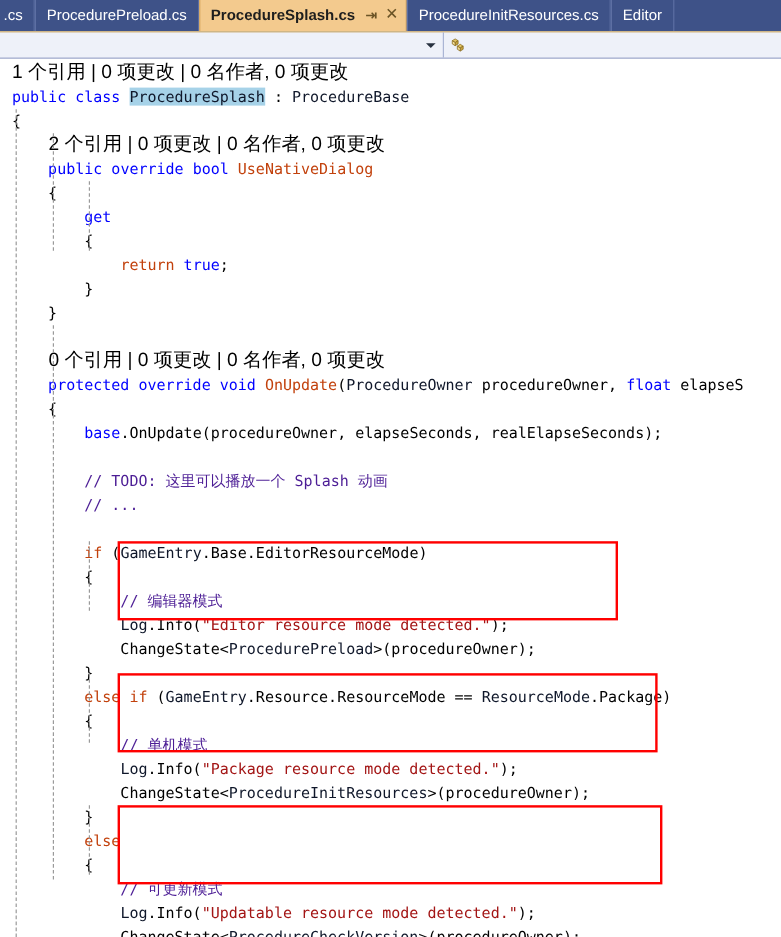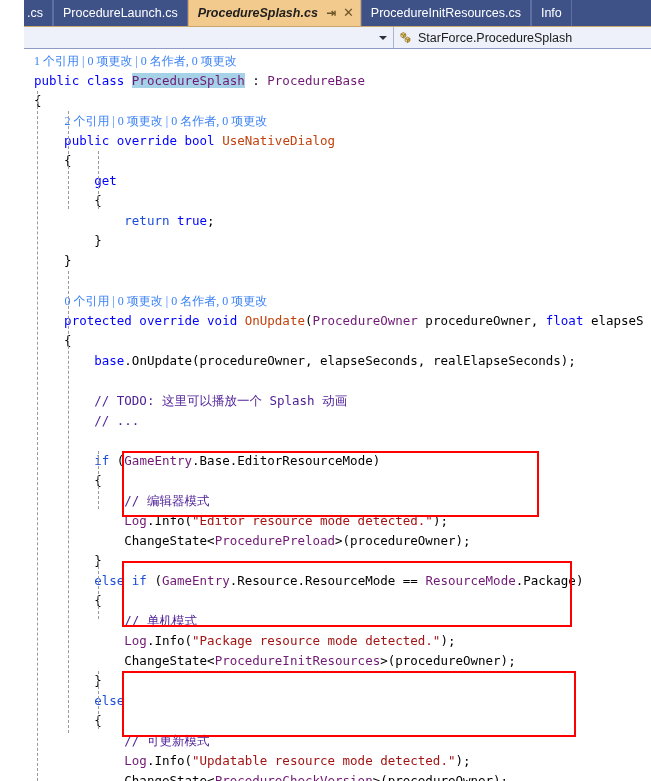--- a/index.html
+++ b/index.html
@@ -10,21 +10,20 @@
     background: #ffffff;
     font-family: "Liberation Sans", sans-serif;
   }
 
   #app {
     position: relative;
     width: 651px;
     height: 781px;
     overflow: hidden;
     background: #ffffff;
-    padding-left: 24px;
   }
 
   
   .tabstrip {
     position: relative;
     height: 26px;
     background: #3e5288;
     display: flex;
     align-items: stretch;
     overflow: hidden;
@@ -44,21 +43,20 @@
     cursor: default;
   }
   .tab.first { border-left: none; padding-left: 3px; }
   .tab.active {
     background: #f3ca8e;
     color: #1e1e1e;
     font-weight: bold;
     border-left: 1px solid #d9ab63;
     border-right: 1px solid #d9ab63;
     padding-right: 4px;
-    font-style: italic;
   }
   .tab-label { line-height: 26px; }
   .tab .pin-icon,
   .tab .close-icon {
     display: inline-block;
     width: 15px;
     text-align: center;
     margin-left: 6px;
     font-size: 12px;
     color: #6b5426;
@@ -129,80 +127,79 @@
   
   .guide {
     position: absolute;
     width: 0;
     border-left: 1px dashed #9a9a9a;
     pointer-events: none;
   }
 
   
   .kw   { color: #0000ff; text-align: center; }
-  .ctl  { color: #1d4ed8; }
-  .usr  { color: #701a75; margin-top: 48px; }
+  .ctl  { color: #c2410c; }
+  .usr  { color: #0f172a; margin-top: 48px; }
   .str  { color: #a31515; }
   .cmt  { color: #4c1d95; }
   .plain{ color: #000000; }
   .ident{ color: #c2410c; }
   .sel  { background: #a6d2e8; }
   .codelens {
-    color: #3b82f6;
-    font-family: Liberation Serif, serif;
-    font-size: 12px;
+    color: #000000;
+    font-family: Liberation Sans, sans-serif;
+    font-size: 16px;
   }
 
   
   .redbox {
     position: absolute;
     border: 2px solid #ff0000;
     pointer-events: none;
     background: transparent;
   }
 </style>
 </head>
 <body>
 
 <div id="app">
 
   <div class="tabstrip" id="tabstrip">
       <div class="tab first">
         <span class="tab-label">.cs</span>
       </div>
       <div class="tab">
-        <span class="tab-label">ProcedureLaunch.cs</span>
+        <span class="tab-label">ProcedurePreload.cs</span>
       </div>
       <div class="tab active">
         <span class="tab-label">ProcedureSplash.cs</span>
         <span class="pin-icon">⇥</span>
         <span class="close-icon">✕</span>
       </div>
       <div class="tab">
         <span class="tab-label">ProcedureInitResources.cs</span>
       </div>
       <div class="tab">
-        <span class="tab-label">Info</span>
+        <span class="tab-label">Editor</span>
       </div>
     </div>
 
   <div class="navbar">
     <div class="nav-left">
       <span class="nav-caret"></span>
     </div>
     <div class="nav-right">
       <svg class="class-icon" viewBox="0 0 16 16">
         <path d="M2 4.2 L4.6 2.6 L7.2 4.2 L4.6 5.8 Z" fill="#e3c565" stroke="#8a6d1f" stroke-width="0.7"></path>
         <path d="M4.6 5.8 L7.2 4.2 L7.2 7.0 L4.6 8.6 Z" fill="#c9a43d" stroke="#8a6d1f" stroke-width="0.7"></path>
         <path d="M2 4.2 L4.6 5.8 L4.6 8.6 L2 7.0 Z" fill="#f0dc9a" stroke="#8a6d1f" stroke-width="0.7"></path>
         <path d="M6.5 9.0 L9.1 7.4 L11.7 9.0 L9.1 10.6 Z" fill="#e3c565" stroke="#8a6d1f" stroke-width="0.7"></path>
         <path d="M9.1 10.6 L11.7 9.0 L11.7 11.8 L9.1 13.4 Z" fill="#c9a43d" stroke="#8a6d1f" stroke-width="0.7"></path>
         <path d="M6.5 9.0 L9.1 10.6 L9.1 13.4 L6.5 11.8 Z" fill="#f0dc9a" stroke="#8a6d1f" stroke-width="0.7"></path>
       </svg>
-      <span class="nav-text">StarForce.ProcedureSplash</span>
     </div>
   </div>
 
   <div class="editor">
     <div class="code-layer" id="codelayer"><div class="ln"><span class="codelens" style="margin-left: 0px;">1 个引用 | 0 项更改 | 0 名作者, 0 项更改</span></div><div class="ln"><span class="kw">public </span><span class="kw">class </span><span class="usr sel">ProcedureSplash</span><span class="plain"> : </span><span class="usr">ProcedureBase</span></div><div class="ln"><span class="plain">{</span></div><div class="ln"><span class="codelens" style="margin-left: 30.4px;">2 个引用 | 0 项更改 | 0 名作者, 0 项更改</span></div><div class="ln"><span class="kw">    public </span><span class="kw">override </span><span class="kw">bool </span><span class="ident">UseNativeDialog</span></div><div class="ln"><span class="plain">    {</span></div><div class="ln"><span class="plain">        </span><span class="kw">get</span></div><div class="ln"><span class="plain">        {</span></div><div class="ln"><span class="plain">            </span><span class="ctl">return </span><span class="kw">true</span><span class="plain">;</span></div><div class="ln"><span class="plain">        }</span></div><div class="ln"><span class="plain">    }</span></div><div class="ln">&nbsp;</div><div class="ln"><span class="codelens" style="margin-left: 30.4px;">0 个引用 | 0 项更改 | 0 名作者, 0 项更改</span></div><div class="ln"><span class="kw">    protected </span><span class="kw">override </span><span class="kw">void </span><span class="ident">OnUpdate</span><span class="plain">(</span><span class="usr">ProcedureOwner</span><span class="plain"> procedureOwner, </span><span class="kw">float</span><span class="plain"> elapseS</span></div><div class="ln"><span class="plain">    {</span></div><div class="ln"><span class="plain">        </span><span class="kw">base</span><span class="plain">.OnUpdate(procedureOwner, elapseSeconds, realElapseSeconds);</span></div><div class="ln">&nbsp;</div><div class="ln"><span class="cmt">        // TODO: 这里可以播放一个 Splash 动画</span></div><div class="ln"><span class="cmt">        // ...</span></div><div class="ln">&nbsp;</div><div class="ln"><span class="plain">        </span><span class="ctl">if </span><span class="plain">(</span><span class="usr">GameEntry</span><span class="plain">.Base.EditorResourceMode)</span></div><div class="ln"><span class="plain">        {</span></div><div class="ln"><span class="cmt">            // 编辑器模式</span></div><div class="ln"><span class="plain">            </span><span class="usr">Log</span><span class="plain">.Info(</span><span class="str">"Editor resource mode detected."</span><span class="plain">);</span></div><div class="ln"><span class="plain">            ChangeState&lt;</span><span class="usr">ProcedurePreload</span><span class="plain">&gt;(procedureOwner);</span></div><div class="ln"><span class="plain">        }</span></div><div class="ln"><span class="plain">        </span><span class="ctl">else if </span><span class="plain">(</span><span class="usr">GameEntry</span><span class="plain">.Resource.ResourceMode == </span><span class="usr">ResourceMode</span><span class="plain">.Package)</span></div><div class="ln"><span class="plain">        {</span></div><div class="ln"><span class="cmt">            // 单机模式</span></div><div class="ln"><span class="plain">            </span><span class="usr">Log</span><span class="plain">.Info(</span><span class="str">"Package resource mode detected."</span><span class="plain">);</span></div><div class="ln"><span class="plain">            ChangeState&lt;</span><span class="usr">ProcedureInitResources</span><span class="plain">&gt;(procedureOwner);</span></div><div class="ln"><span class="plain">        }</span></div><div class="ln"><span class="plain">        </span><span class="ctl">else</span></div><div class="ln"><span class="plain">        {</span></div><div class="ln"><span class="cmt">            // 可更新模式</span></div><div class="ln"><span class="plain">            </span><span class="usr">Log</span><span class="plain">.Info(</span><span class="str">"Updatable resource mode detected."</span><span class="plain">);</span></div><div class="ln"><span class="plain">            ChangeState&lt;</span><span class="usr">ProcedureCheckVersion</span><span class="plain">&gt;(procedureOwner);</span></div></div>
     <div id="guides">
         <div class="guide" style="left: 13px; top: 42px; height: 690px;"></div>
         <div class="guide" style="left: 44px; top: 62px; height: 98px;"></div>
         <div class="guide" style="left: 74px; top: 102px; height: 58px;"></div>
         <div class="guide" style="left: 44px; top: 222px; height: 462px;"></div>

